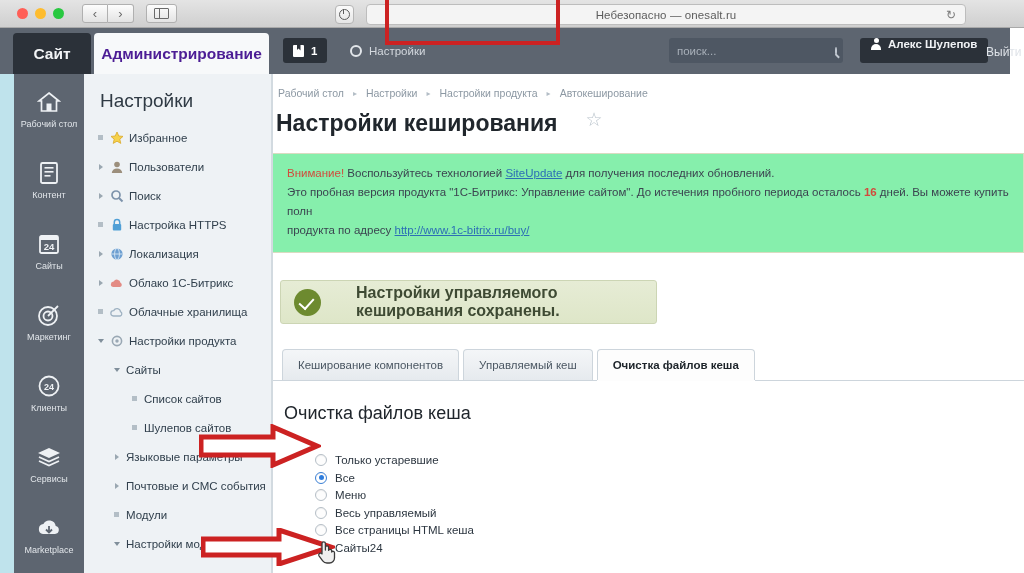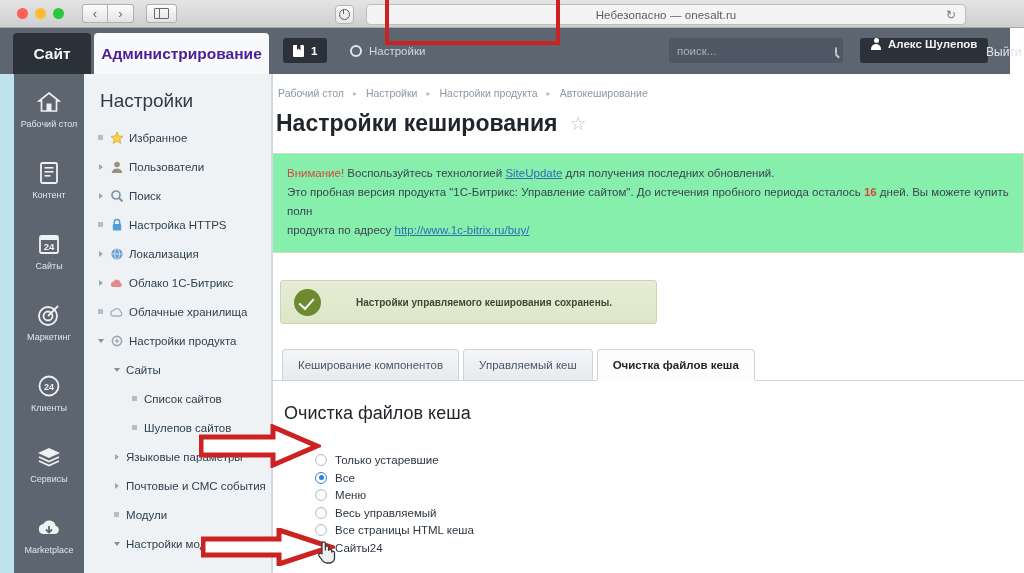--- a/index.html
+++ b/index.html
@@ -187,21 +187,21 @@
   
   .content {
     position: absolute; left: 272px; top: 74px; width: 752px; height: 499px;
     background: #fff; overflow: hidden;
   }
   .crumbs {
     display: flex; align-items: center; gap: 9px; padding: 13px 0 0 6px;
     font-size: 10.5px; color: #8c98a3;
   }
   .crumb-sep { font-size: 8px; color: #b3bdc6; }
-  .page-head { display: flex; align-items: center; gap: 12px; padding: 11px 0 0 4px; }
+  .page-head { display: flex; gap: 28px; padding: 11px 0 0 4px; }
   .page-title { font-size: 23px; font-weight: bold; color: #20262c; }
   .star {
     font-size: 19px; color: #b9c3cb; line-height: 1;
   }
 
   .warn-box {
     margin: 16px 0 0 0; background: #86efac; border: 1px solid #d9dbc1;
     padding: 10px 14px 12px 14px; line-height: 19px;
   }
   .warn-line { font-size: 11.5px; color: #3b4450; }
@@ -217,21 +217,21 @@
   }
   .ok-circle {
     width: 27px; height: 27px; border-radius: 50%; background: #6d8a2f;
     margin-left: 13px; position: relative; flex: none;
   }
   .ok-circle::after {
     content: ""; position: absolute; left: 8px; top: 6px;
     width: 7px; height: 12px; border: solid #fff; border-width: 0 2.5px 2.5px 0;
     transform: rotate(42deg);
   }
-  .ok-text { margin-left: 35px; font-size: 10px; font-weight: bold; color: #3e4a33; }
+  .ok-text { margin-left: 35px; font-size: 16px; font-weight: bold; color: #3e4a33; }
 
   .tabstrip {
     margin-top: 24px; height: 33px; position: relative;
     border-bottom: 1px solid #cdd5dc;
     display: flex; align-items: flex-end; gap: 4px; padding-left: 10px;
   }
   .tab {
     height: 31px; padding: 0 15px; border: 1px solid #cdd5dc; border-bottom: none;
     border-radius: 4px 4px 0 0;
     background: linear-gradient(#f4f6f8, #e6eaee);

